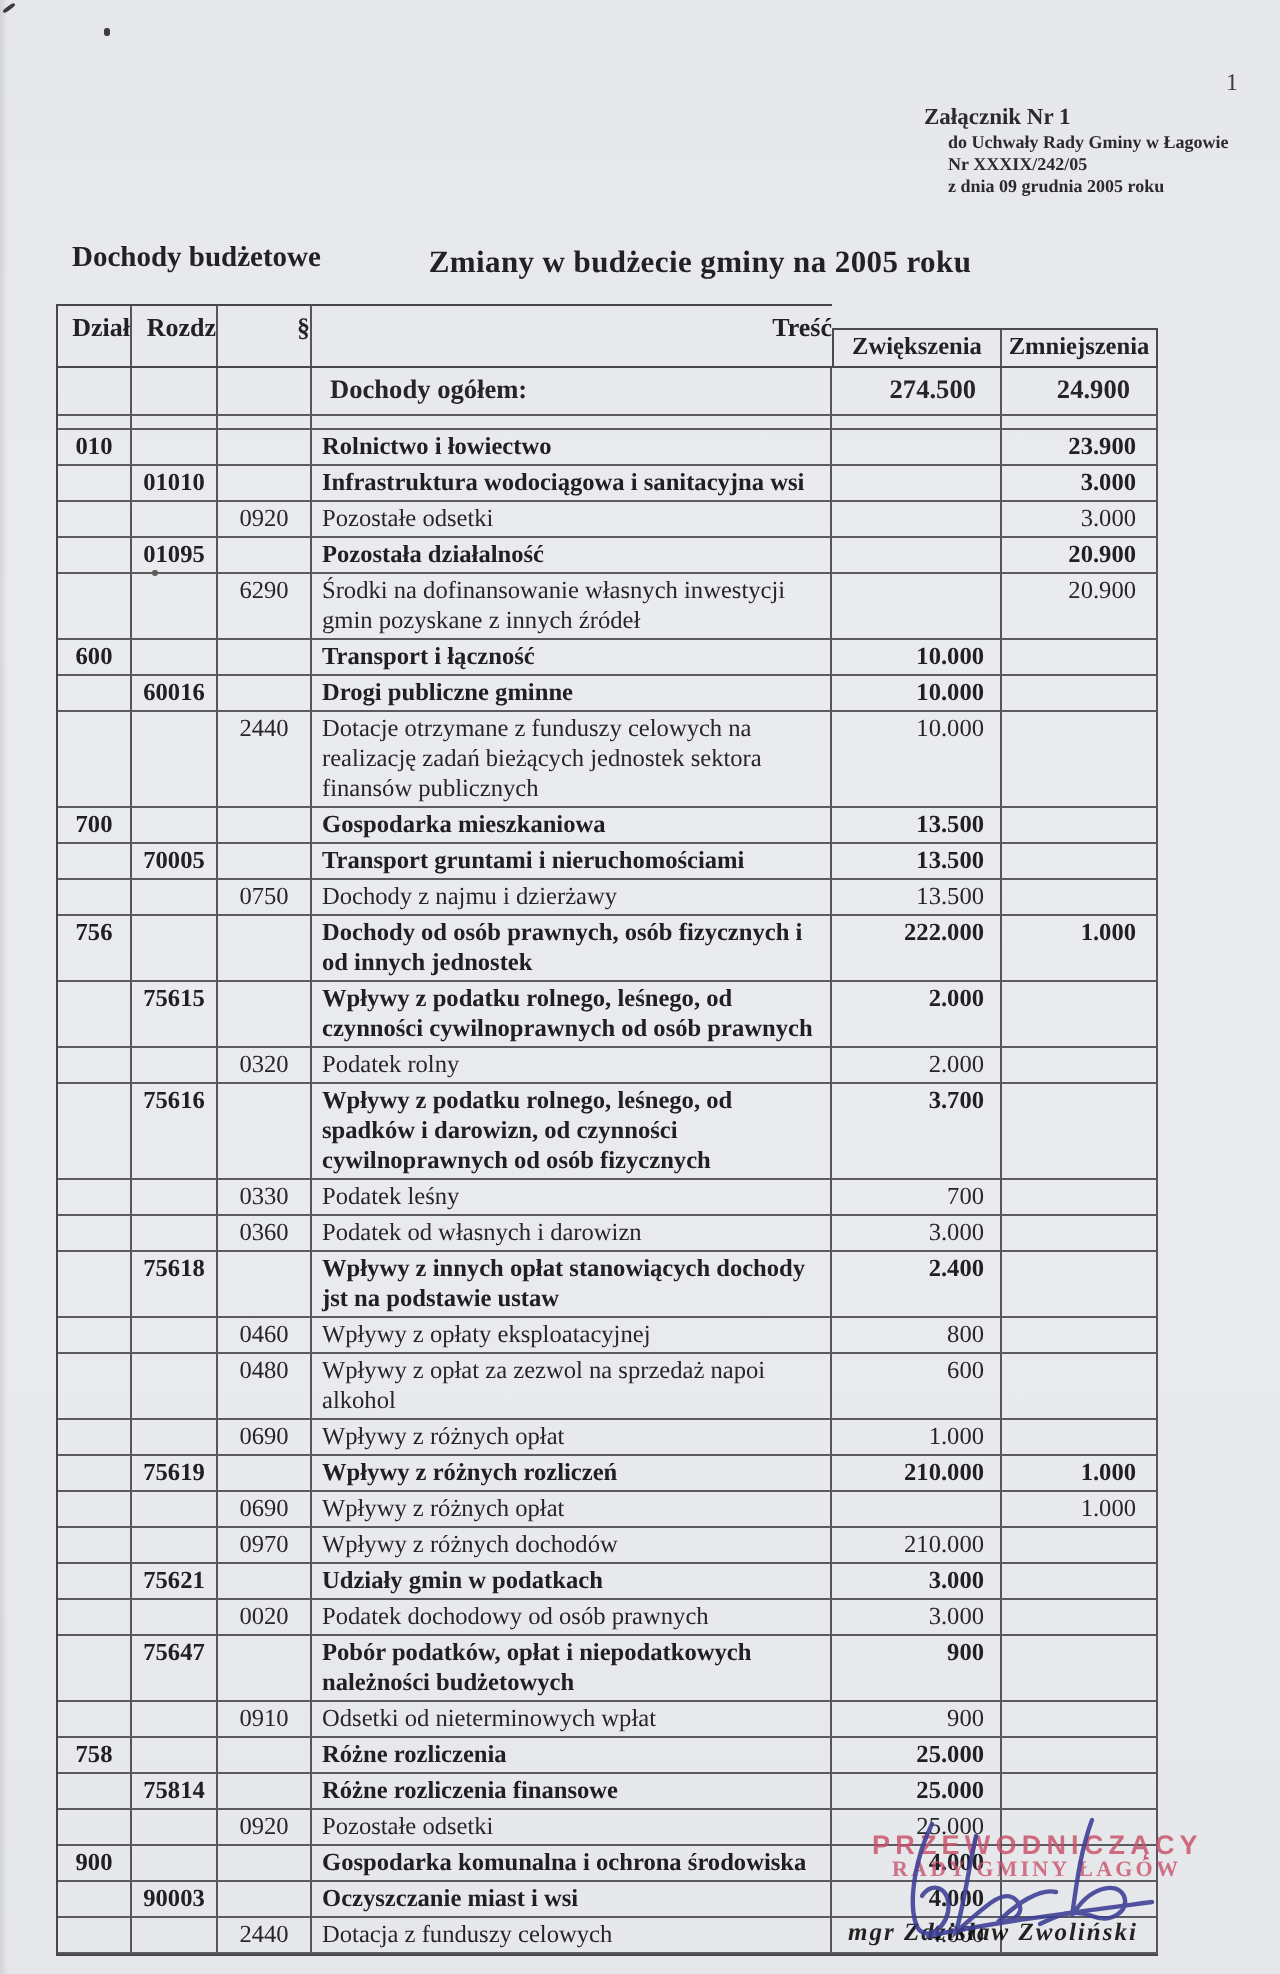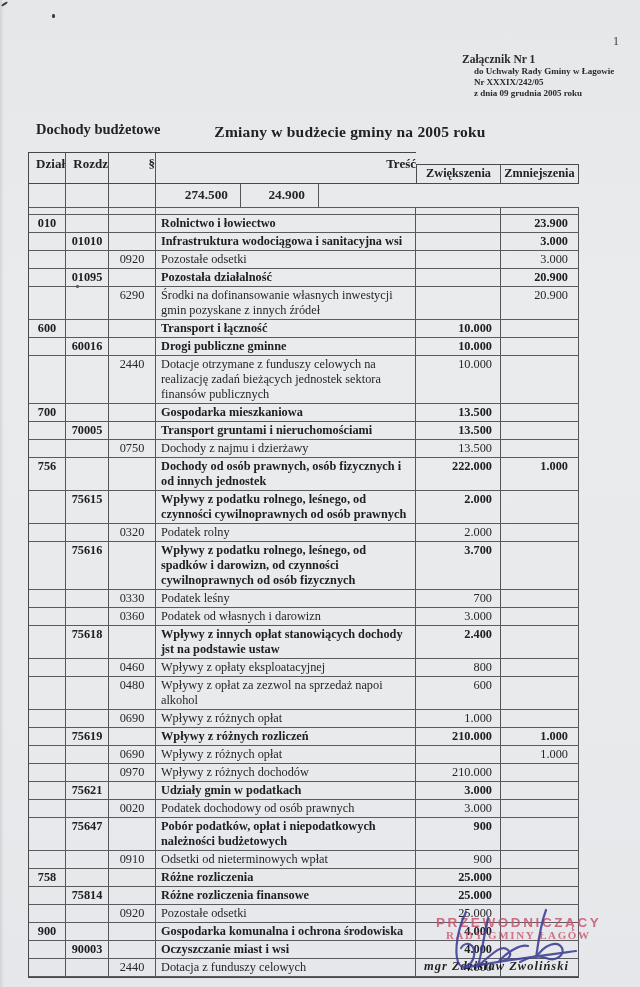--- a/index.html
+++ b/index.html
@@ -90,20 +90,21 @@
         <div class="hr-cell hr-zw">Zwiększenia</div>
         <div class="hr-cell hr-zm">Zmniejszenia</div>
       </div>
     </div>
   </div>
   <div id="table-body">
       <div class="t-row total">
         <div class="cell c-d"></div>
         <div class="cell c-r"></div>
         <div class="cell c-p"></div>
+        <div class="cell c-t">Dochody ogółem:</div>
         <div class="cell c-zw">274.500</div>
         <div class="cell c-zm">24.900</div>
       </div>
       <div class="t-row spacer">
         <div class="cell c-d"></div>
         <div class="cell c-r"></div>
         <div class="cell c-p"></div>
         <div class="cell c-t"></div>
         <div class="cell c-zw"></div>
         <div class="cell c-zm"></div>

